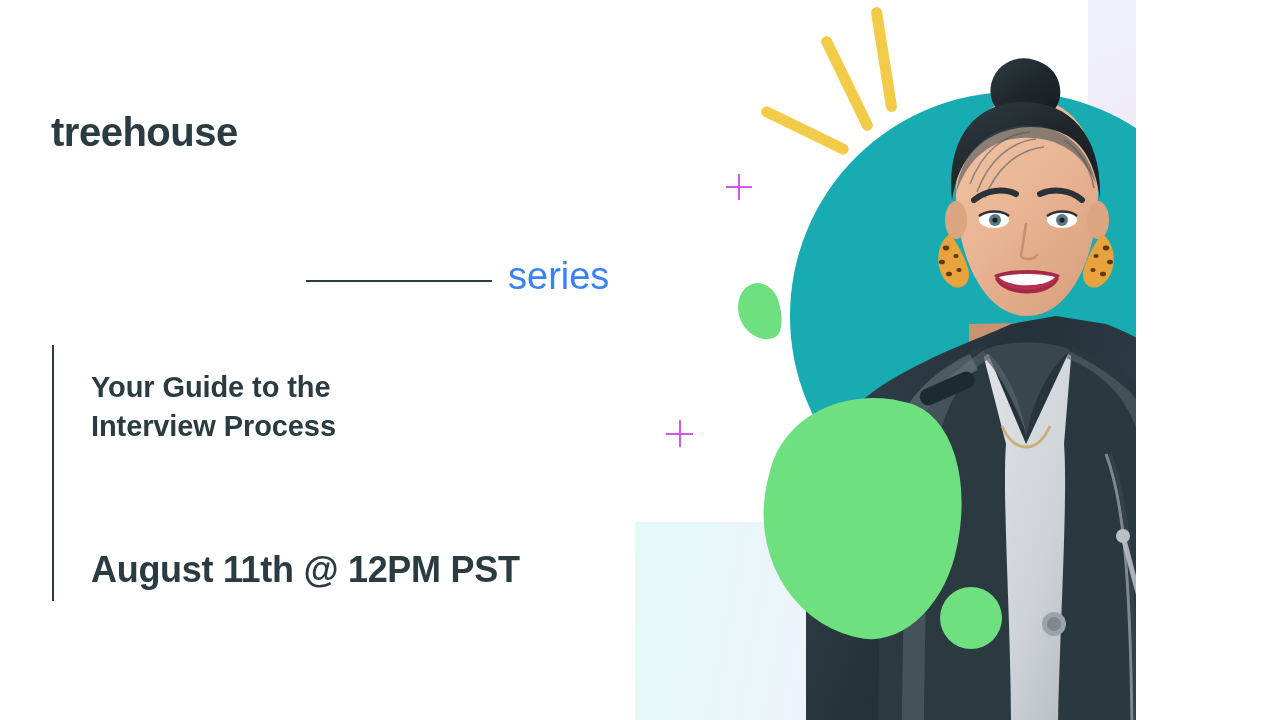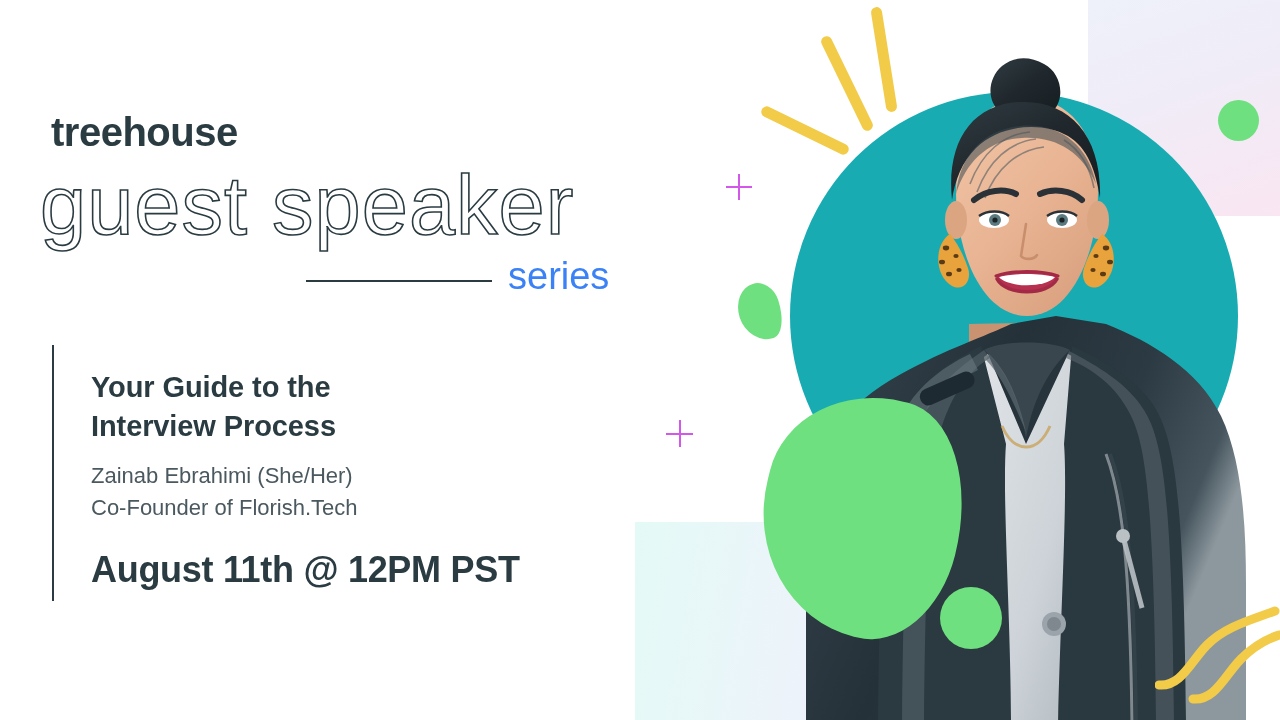--- a/index.html
+++ b/index.html
@@ -2,21 +2,21 @@
 <html><head>
 <meta charset="utf-8">
 <style>
   html, body {
     margin: 0;
     padding: 0;
     background: #ffffff;
   }
   #stage {
     position: relative;
-    width: 1280px;
+    width: 1136px;
     height: 720px;
     overflow: hidden;
     background: #ffffff;
     font-family: "Liberation Sans", sans-serif;
   }
 
   
   .grad-rect {
     position: absolute;
     pointer-events: none;
@@ -322,31 +322,26 @@
   <div class="yellow-dash" id="dash-1"></div>
   <div class="yellow-dash" id="dash-2"></div>
   <div class="yellow-dash" id="dash-3"></div>
 
   <svg id="wave-bottom-right" viewBox="0 0 125 145">
     <path d="M4,110 C26,112 36,86 52,70 C68,54 86,48 120,36" stroke="#f2cb48" stroke-width="9" fill="none" stroke-linecap="round"></path>
     <path d="M38,124 C60,126 70,100 86,84 C100,70 112,64 124,60" stroke="#f2cb48" stroke-width="9" fill="none" stroke-linecap="round"></path>
   </svg>
 
   <div id="brand-word">treehouse</div>
-  <div id="headline-outline">guest speaker</div>
   <div id="series-rule"></div>
   <div id="series-word">series</div>
 
   <div id="accent-bar"></div>
 
   <div id="talk-title">
     <div>Your Guide to the</div>
     <div>Interview Process</div>
   </div>
 
-  <div id="speaker-block">
-    <div>Zainab Ebrahimi (She/Her)</div>
-    <div>Co-Founder of Florish.Tech</div>
-  </div>
 
   <div id="event-datetime">August 11th @ 12PM PST</div>
 
 </div>
 
 </body></html>

